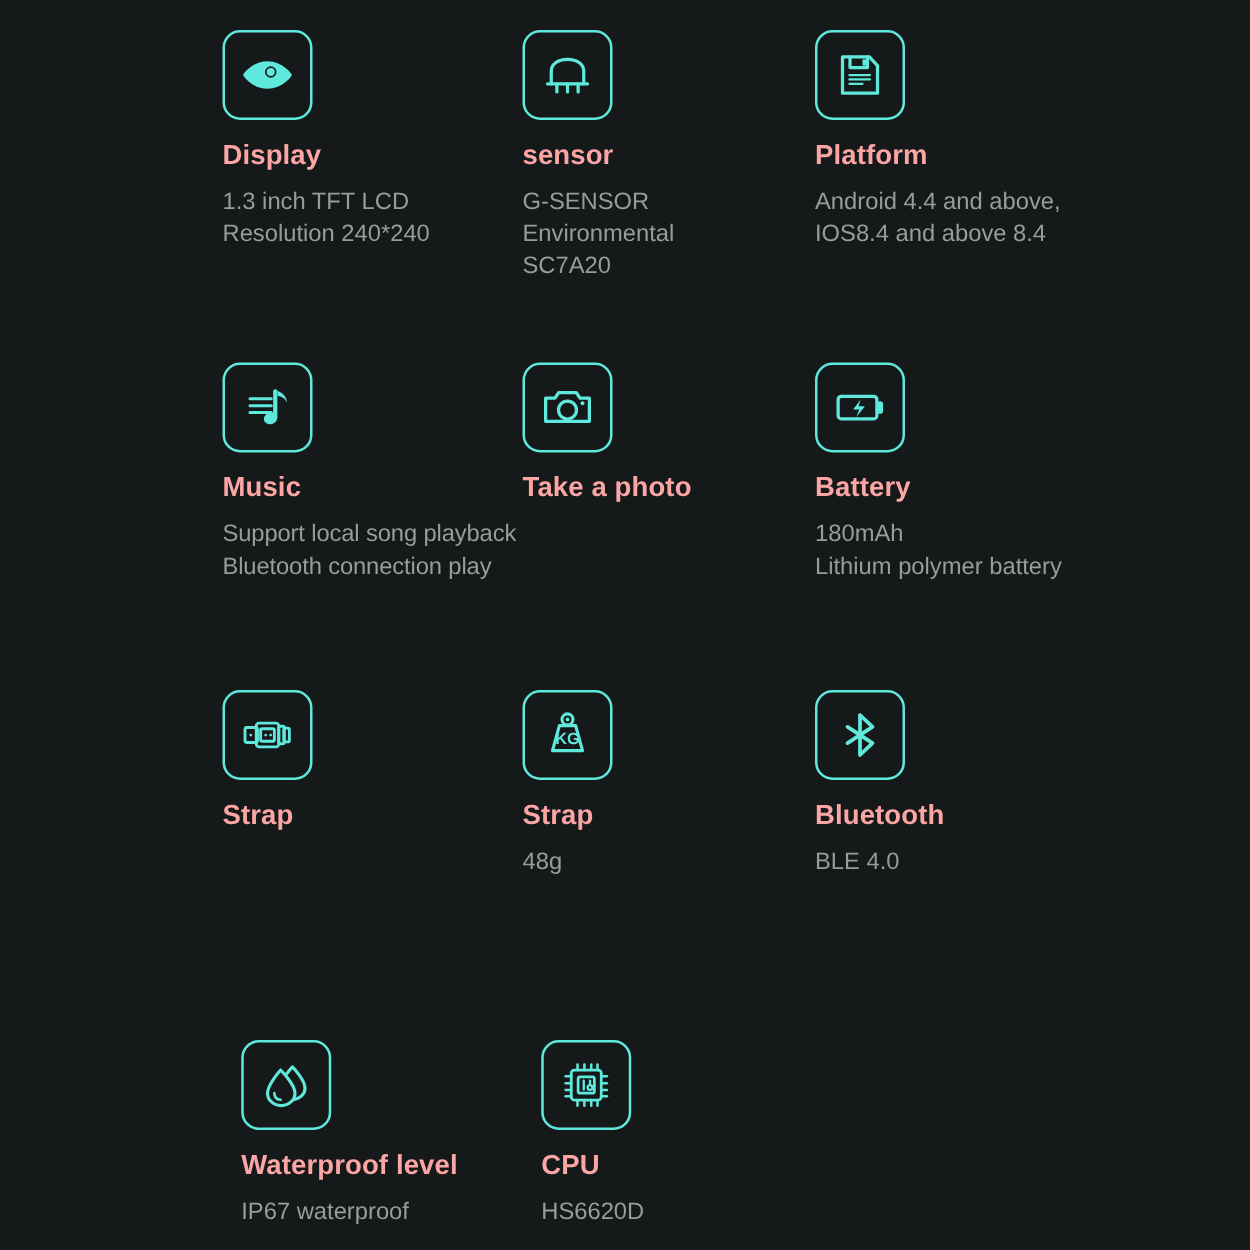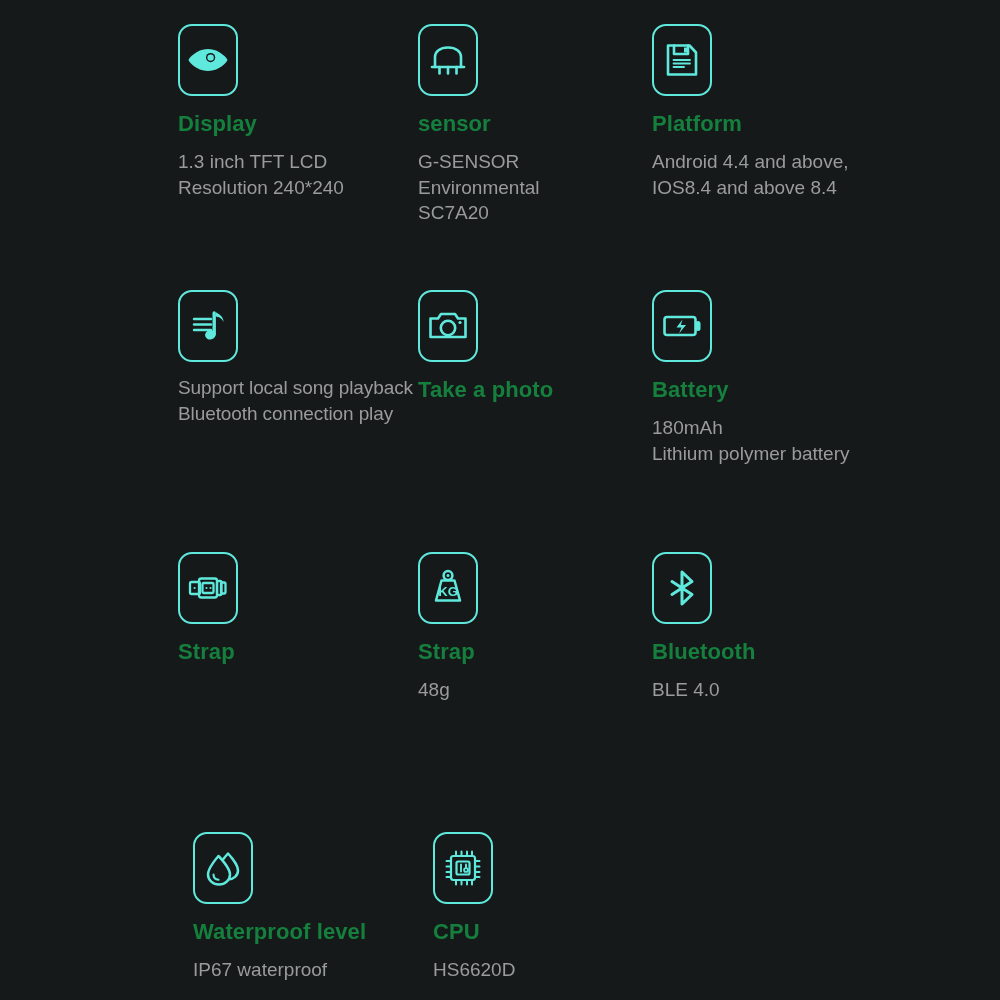--- a/index.html
+++ b/index.html
@@ -32,37 +32,37 @@
   .spec-card {
     position: relative;
   }
   
   .row1 { height: 266px; }
   .row2 { height: 262px; }
   .row3 { height: 280px; }
   .row4 { height: 150px; margin-left: 15px; }
 
   .icon-box {
-    width: 60px;
+    width: 72px;
     height: 72px;
     border: 2.6px solid #5fe9dd;
     border-radius: 14px;
     box-sizing: border-box;
     display: flex;
     align-items: center;
     justify-content: center;
   }
   .icon-box svg {
     display: block;
   }
   .card-title {
     margin-top: 16px;
     font-size: 22px;
     font-weight: bold;
-    color: #15803d;
+    color: #fca5a5;
     line-height: 1.1;
     letter-spacing: 0.1px;
   }
   .card-desc {
     margin-top: 13px;
     font-size: 19px;
     color: #999b9c;
     line-height: 25.5px;
     white-space: pre-wrap;
   }
@@ -125,20 +125,21 @@
           <g stroke="#5fe9dd" stroke-width="2.4" stroke-linecap="round">
             <path d="M9 16 H26"></path>
             <path d="M9 21.5 H26"></path>
             <path d="M9 27 H26"></path>
           </g>
           <path d="M31 9.5 C31 9.5 38.5 12 38.5 19 C36.5 14.5 33.5 14.2 31 13.5 Z" fill="#5fe9dd"></path>
           <path d="M29.2 10 V31" stroke="#5fe9dd" stroke-width="3.4" stroke-linecap="round" fill="none"></path>
           <ellipse cx="25.4" cy="31.8" rx="5.4" ry="4.6" fill="#5fe9dd" transform="rotate(-14 25.4 31.8)"></ellipse>
         </svg>
       </div>
+      <div class="card-title">Music</div>
       <div class="card-desc wide-desc">Support local song playback
 Bluetooth connection play</div>
     </div>
 
     <div class="spec-card row2">
       <div class="icon-box">
         <svg width="46" height="46" viewBox="0 0 46 46" fill="none" stroke="#5fe9dd" stroke-width="2.6" stroke-linejoin="round">
           <path d="M5.5 15.5 H13 L16 11 H30 L33 15.5 H40.5 V34 H5.5 Z"></path>
           <circle cx="23" cy="25" r="7.2"></circle>
           <circle cx="35" cy="19.5" r="1.6" fill="#5fe9dd" stroke="none"></circle>

